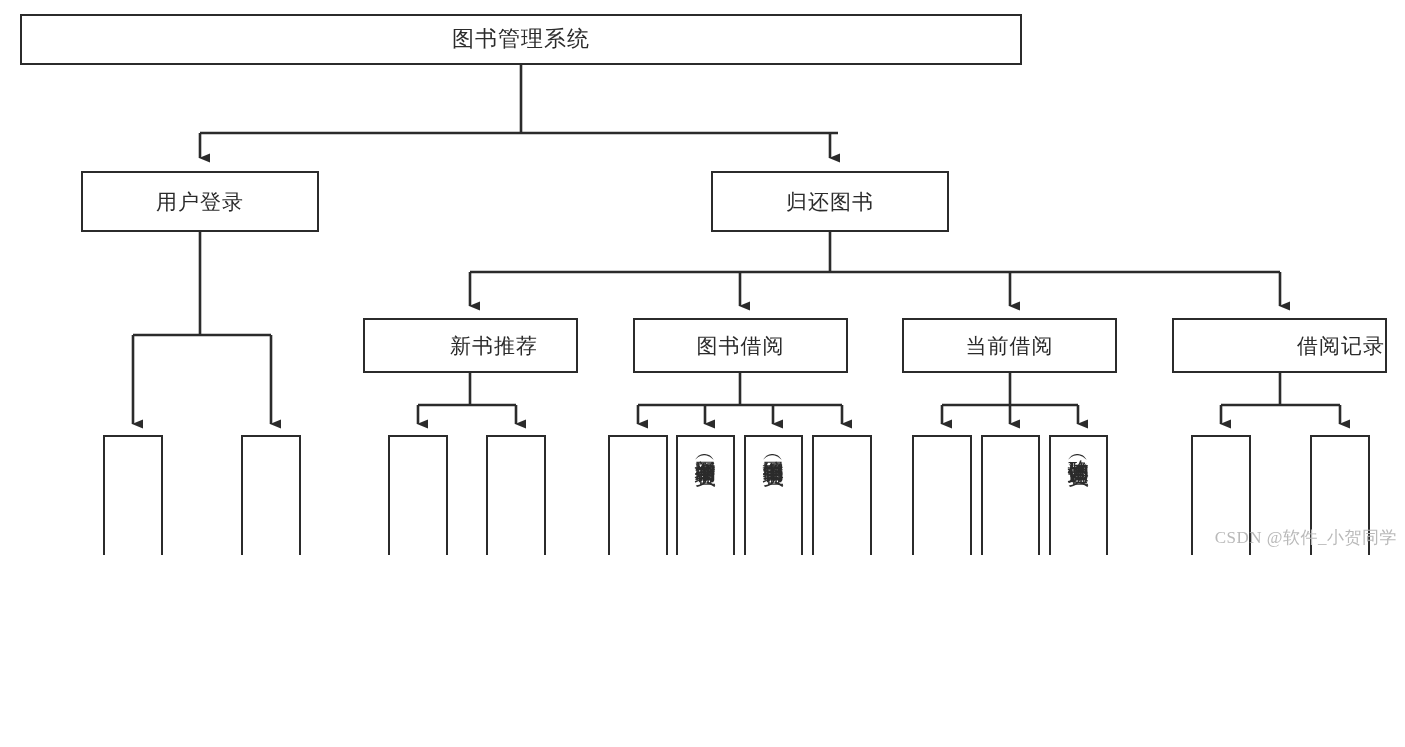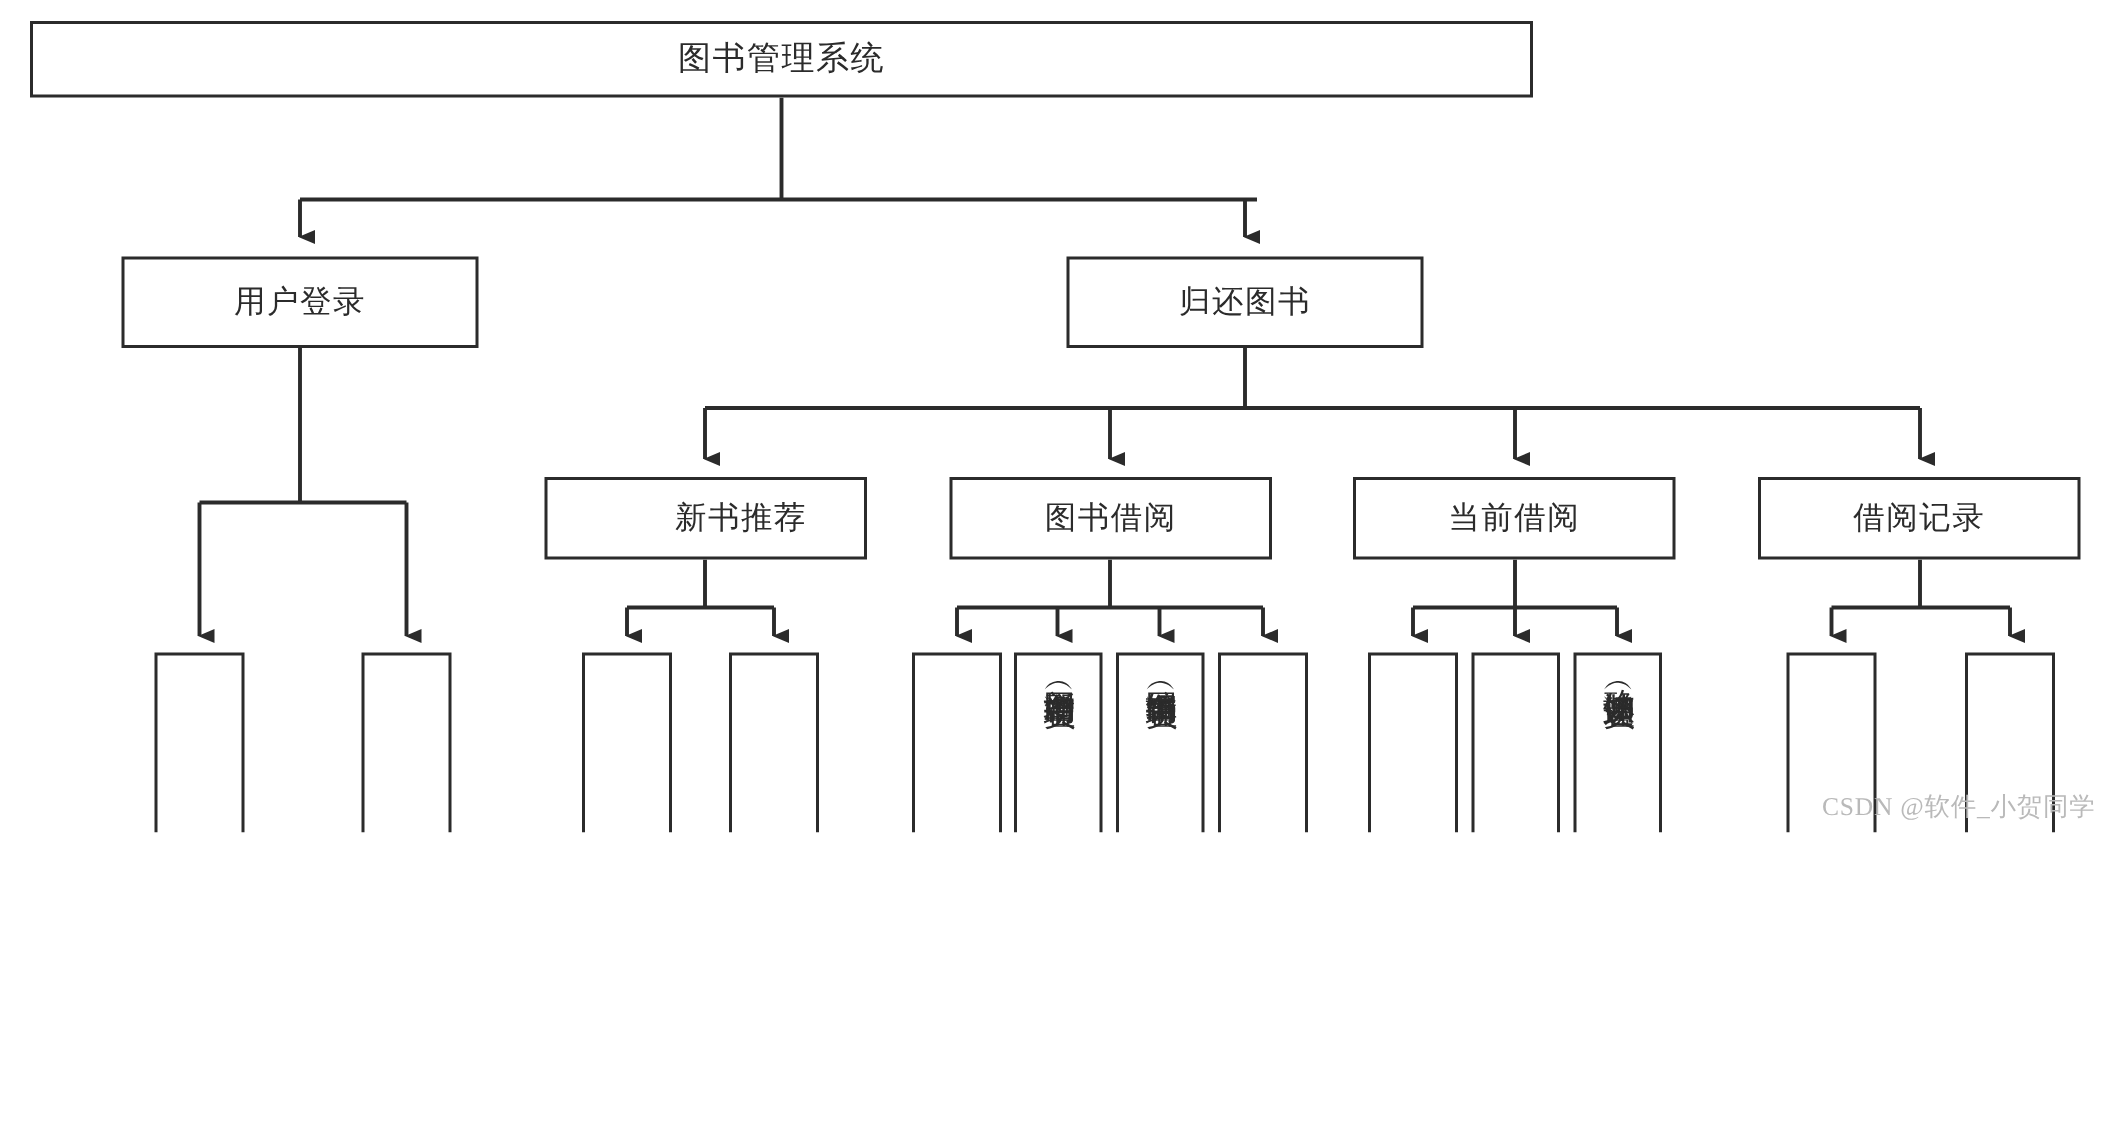--- a/index.html
+++ b/index.html
@@ -141,21 +141,21 @@
 
   <div class="node node-h" style="left:363px; top:318px; width:215px; height:55px;padding-left:47px;">
     <span>新书推荐</span>
   </div>
   <div class="node node-h" style="left:633px; top:318px; width:215px; height:55px;">
     <span>图书借阅</span>
   </div>
   <div class="node node-h" style="left:902px; top:318px; width:215px; height:55px;">
     <span>当前借阅</span>
   </div>
-  <div class="node node-h" style="left:1172px; top:318px; width:215px; height:55px;">
+  <div class="node node-h" style="left:1172px; top:318px; width:215px; height:55px;justify-content:flex-end;">
     <span>借阅记录</span>
   </div>
 
   <div class="node node-v" style="left:103px; top:435px; width:60px; height:298px;">
     <span class="vtext">用户登录</span>
   </div>
   <div class="node node-v" style="left:241px; top:435px; width:60px; height:298px;">
     <span class="vtext">注销登录</span>
   </div>
 

